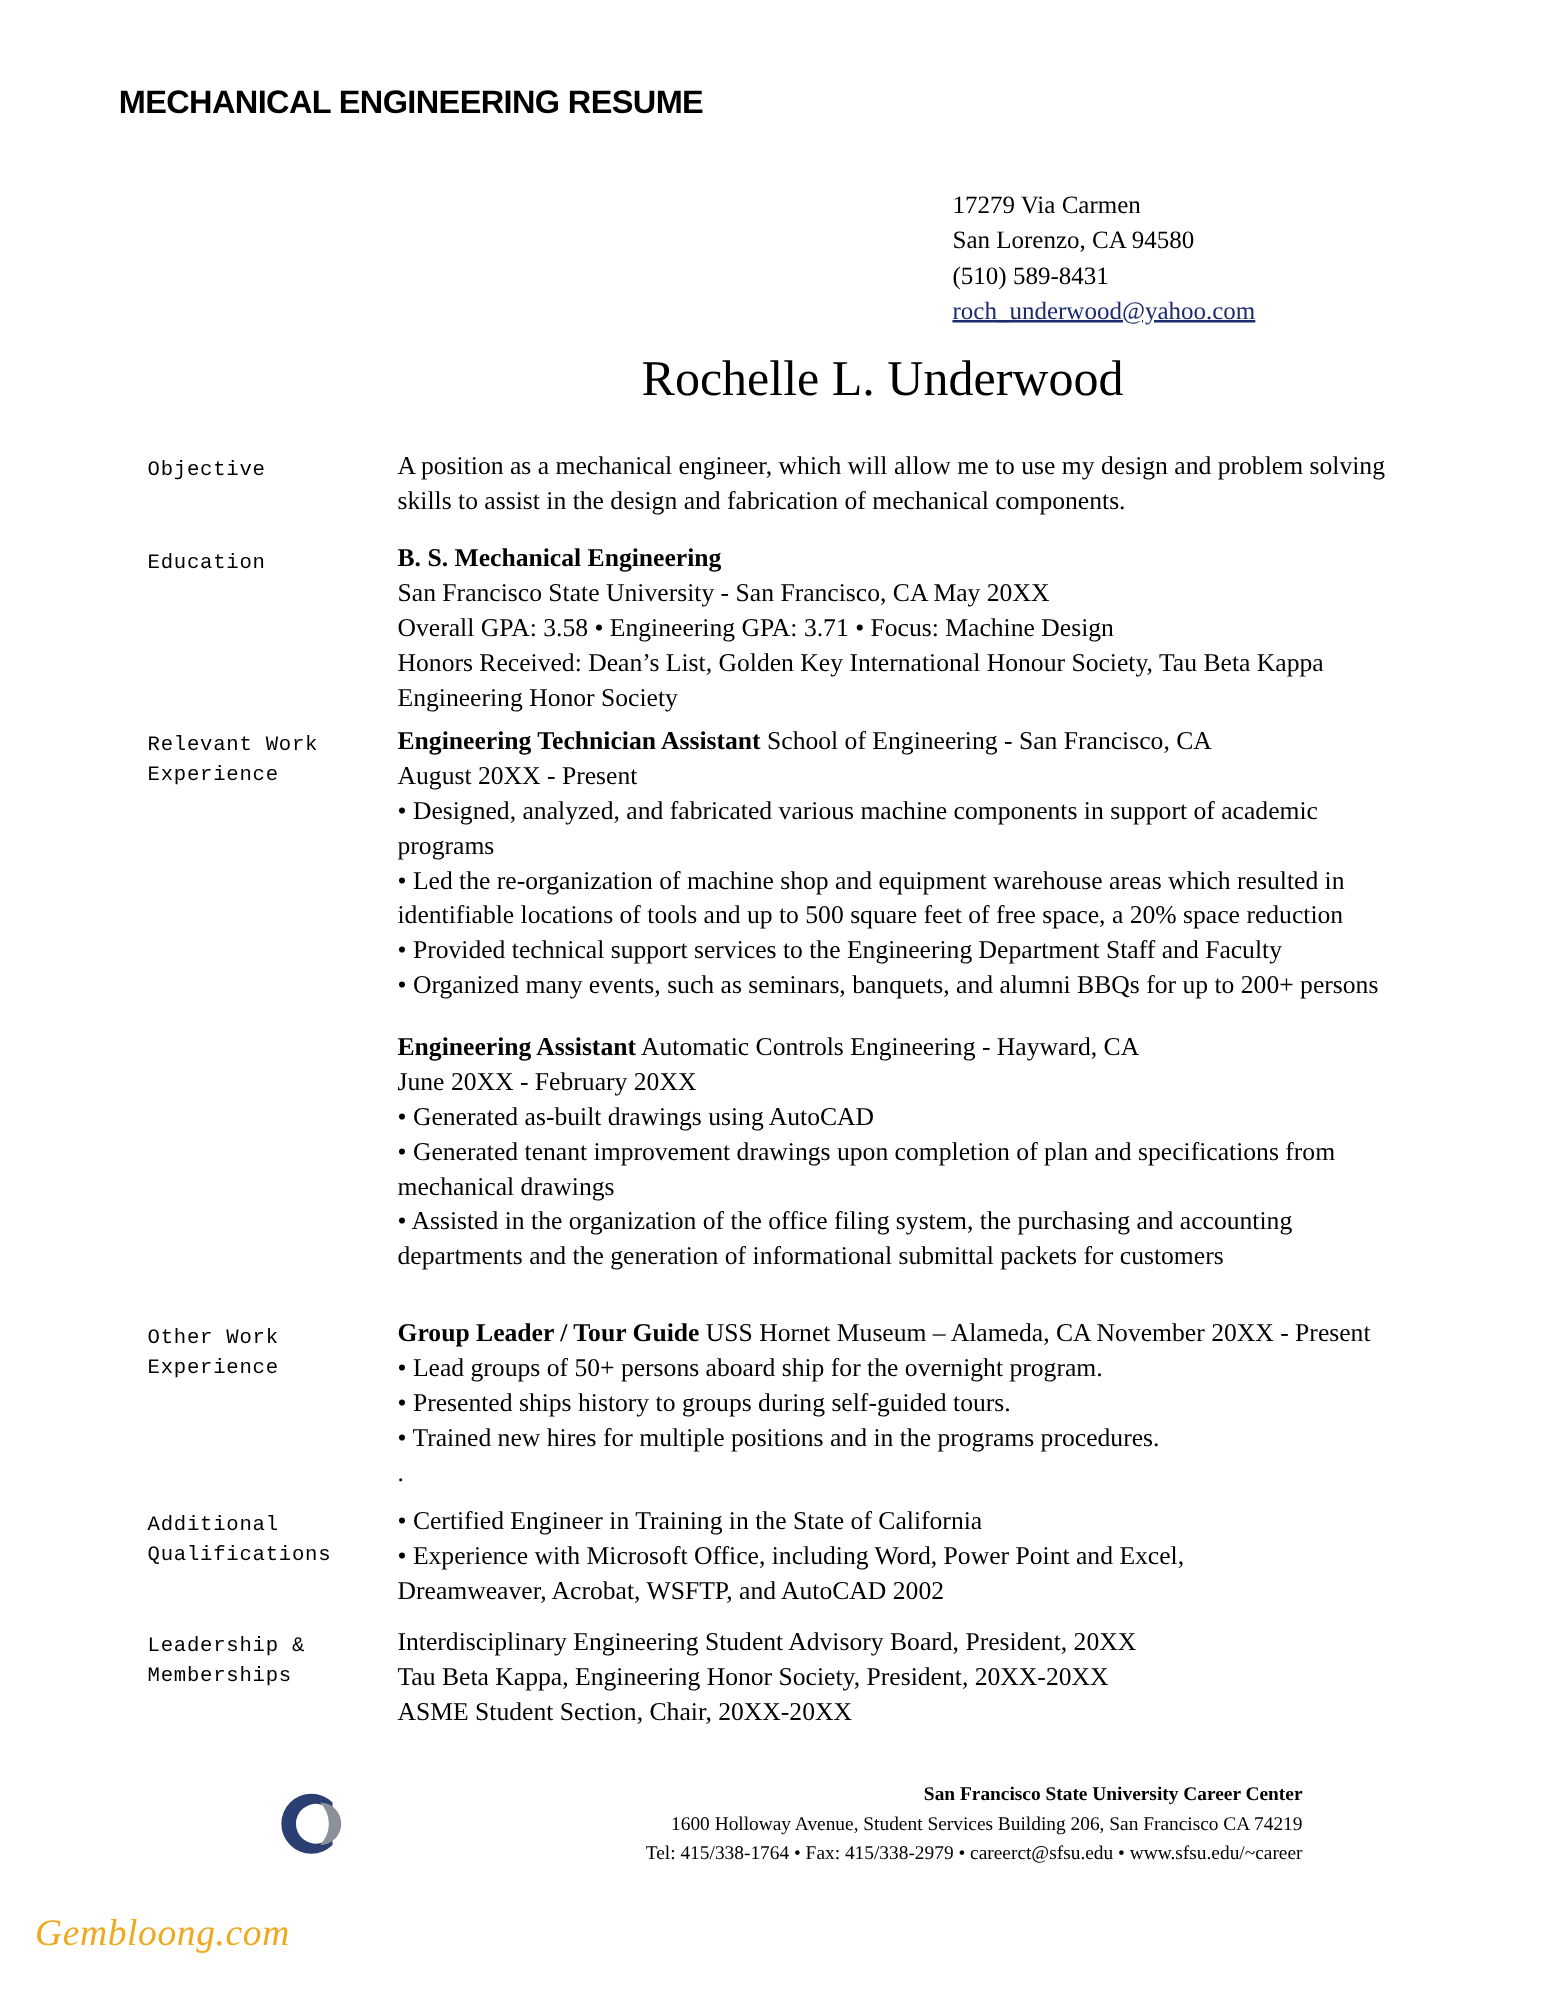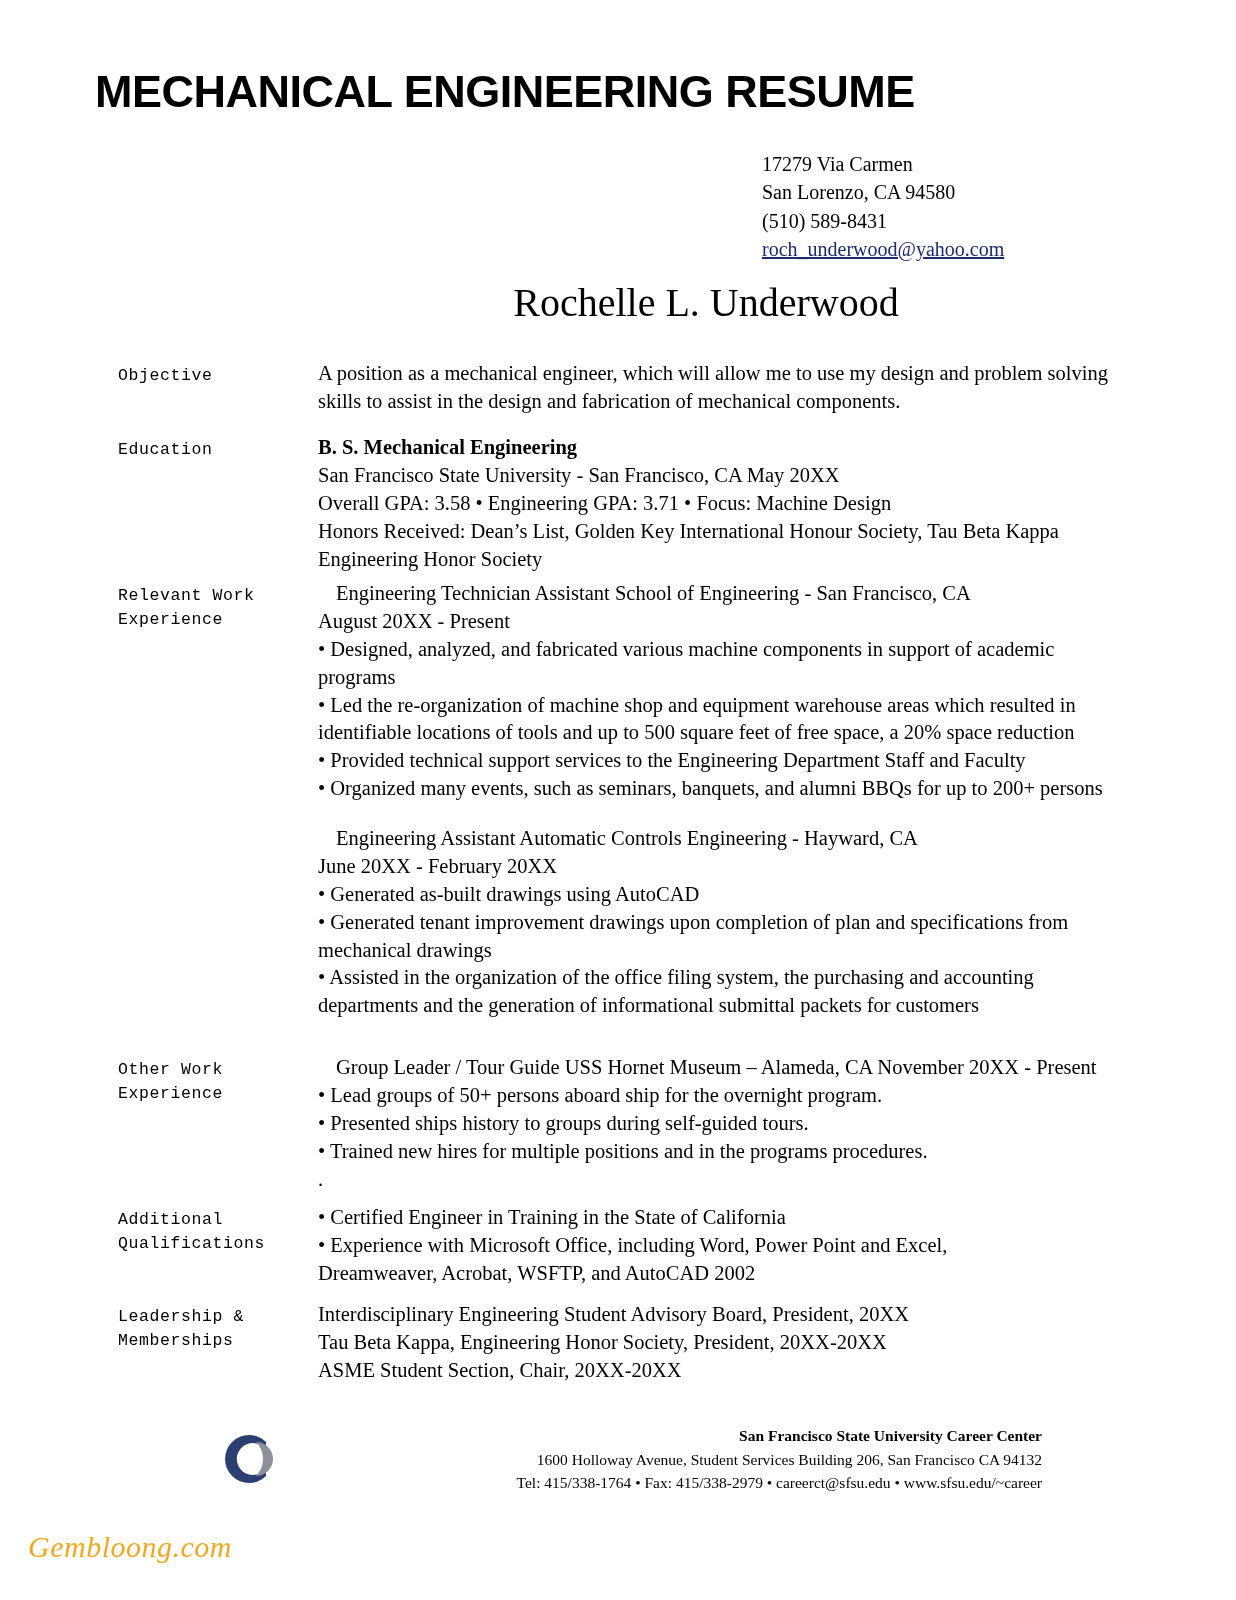--- a/index.html
+++ b/index.html
@@ -23,21 +23,21 @@
     background: #ffffff;
   }
 
   .doc-title {
     position: absolute;
     left: 95px;
     top: 68px;
     width: 940px;
     font-family: "Liberation Sans", sans-serif;
     font-weight: bold;
-    font-size: 45px;
+    font-size: 26px;
     letter-spacing: -0.5px;
     line-height: 1.05;
     color: #000;
     white-space: nowrap;
   }
 
   .contact-block {
     position: absolute;
     left: 762px;
     top: 150px;
@@ -83,21 +83,21 @@
     position: absolute;
     left: 200px;
     top: -4px;
     width: 800px;
     font-size: 20.5px;
     line-height: 1.36;
     color: #000;
   }
   .section-body p { margin: 0; }
   .section-body .bold { font-weight: bold; }
-  .job-title { font-weight: normal; margin-left: 18px; }
+  .job-title { font-weight: bold; }
   .gap { height: 22px; }
 
   .footer {
     position: absolute;
     left: 222px;
     top: 1424px;
     width: 820px;
   }
   .footer-logo {
     position: absolute;
@@ -216,20 +216,20 @@
 
   <div class="footer">
     <div class="footer-logo">
       <svg width="62" height="62" viewBox="0 0 62 62">
         <path d="M44 14 A24 24 0 1 0 44 48 L44 40 A16 16 0 1 1 44 22 Z" fill="#2b3f72"></path>
         <path d="M34 14 A24 24 0 0 1 34 48 A17 17 0 0 0 34 14 Z" fill="#8b9099"></path>
       </svg>
     </div>
     <div class="footer-text">
       <div class="line1">San Francisco State University Career Center</div>
-      <div>1600 Holloway Avenue, Student Services Building 206, San Francisco CA 94132</div>
+      <div>1600 Holloway Avenue, Student Services Building 206, San Francisco CA 74219</div>
       <div>Tel: 415/338-1764 • Fax: 415/338-2979 • careerct@sfsu.edu • www.sfsu.edu/~career</div>
     </div>
   </div>
 
   <div class="watermark">Gembloong.com</div>
 
 </div>
 
 </body></html>

